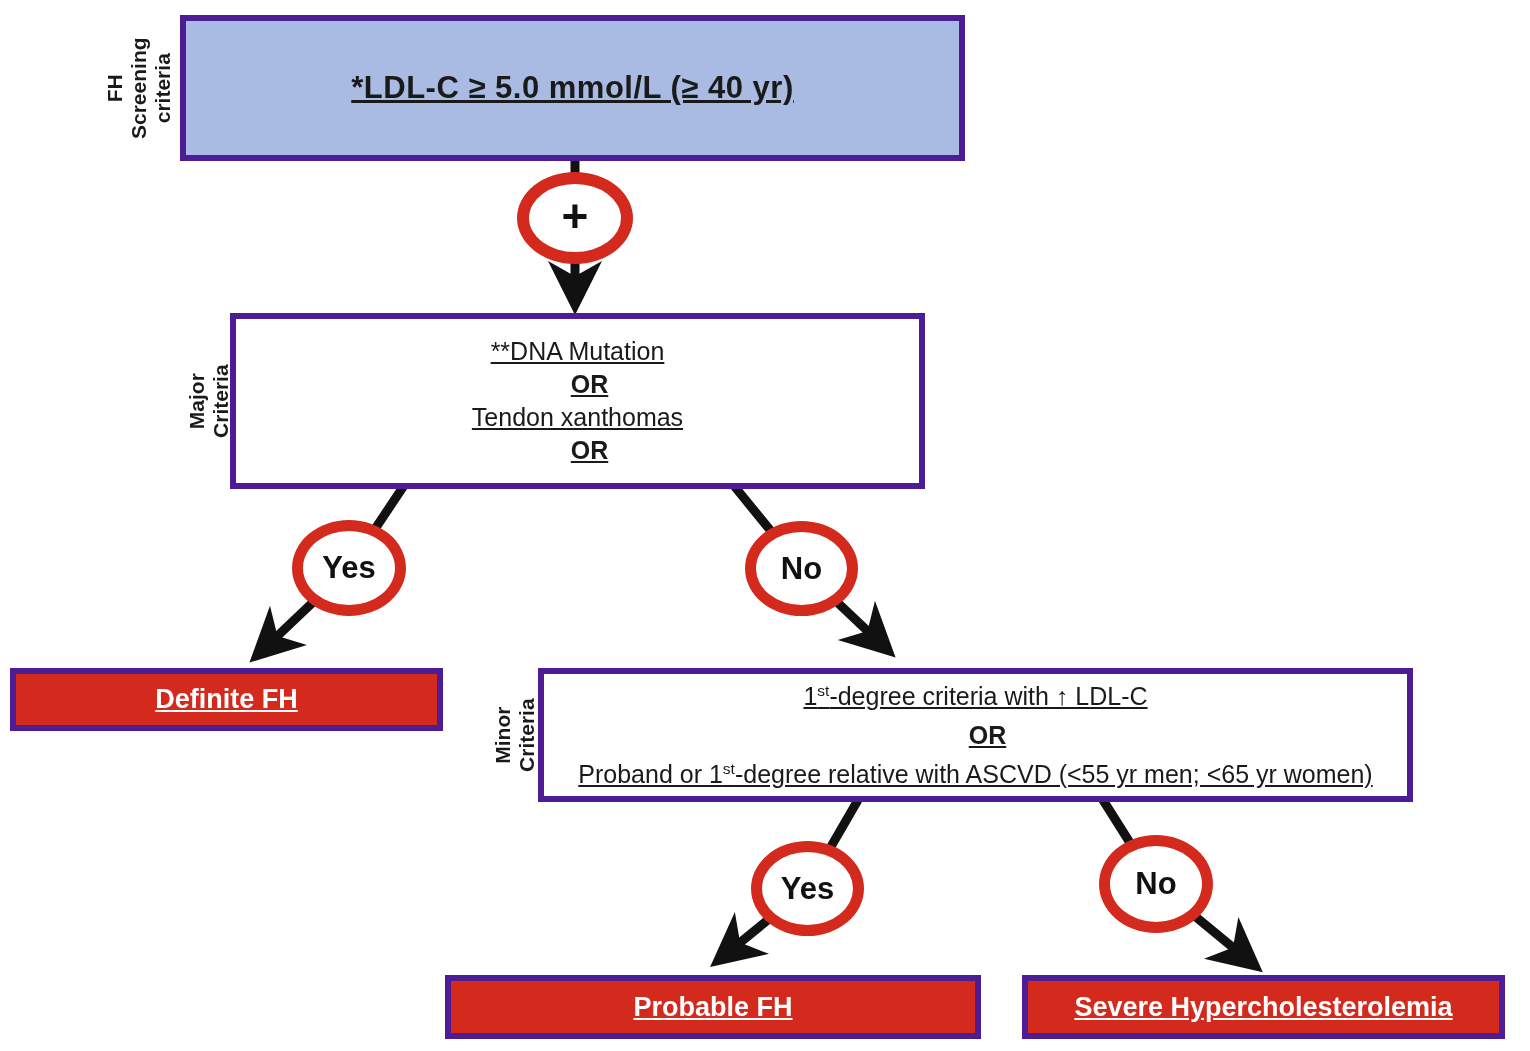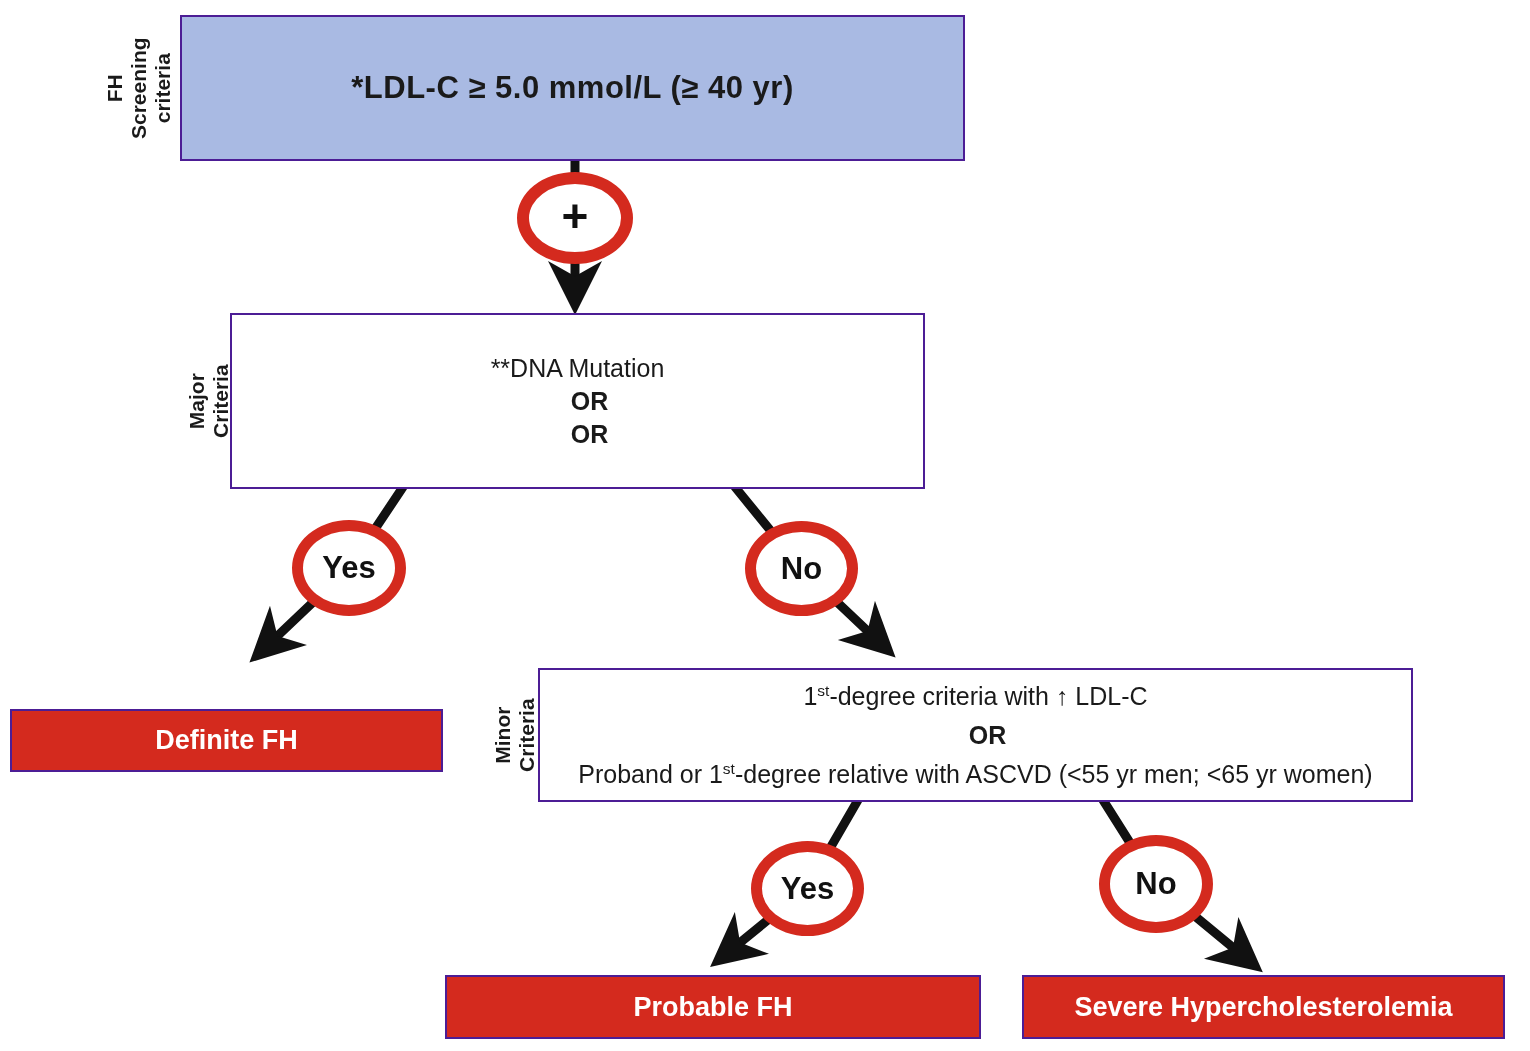--- a/index.html
+++ b/index.html
@@ -23,27 +23,28 @@
     width: 1530px; height: 1051px;
     z-index: 1;
     pointer-events: none;
   }
 
   
   .node {
     position: absolute;
     z-index: 2;
     box-sizing: border-box;
-    border: 2px solid #4c1d95;
+    border: 6px solid #4c1d95;
     display: flex;
     flex-direction: column;
     align-items: center;
     justify-content: center;
     text-align: center;
     color: #1a1a1a;
+    text-decoration: underline;
   }
   .screening-box {
     left: 180px; top: 15px; width: 785px; height: 146px;
     background: #a9bae3;
     font-weight: bold;
     font-size: 31px;
     letter-spacing: 0.5px;
   }
   .criteria-box {
     background: #ffffff;
@@ -51,21 +52,21 @@
   }
   .major-box { left: 230px; top: 313px; width: 695px; height: 176px; line-height: 33px; }
   .minor-box { left: 538px; top: 668px; width: 875px; height: 134px; line-height: 39px; }
   .criteria-box .or-line { font-weight: bold; margin-left: 24px; }
   .outcome-box {
     background: #d42a1e;
     color: #ffffff;
     font-weight: bold;
     font-size: 27px;
   }
-  .definite-box { left: 10px;   top: 668px; width: 433px; height: 63px; margin-top: 41px; }
+  .definite-box { left: 10px;   top: 668px; width: 433px; height: 63px; }
   .probable-box { left: 445px;  top: 975px; width: 536px; height: 64px; }
   .severe-box   { left: 1022px; top: 975px; width: 483px; height: 64px; }
 
   
   .circle {
     position: absolute;
     z-index: 3;
     box-sizing: border-box;
     background: #ffffff;
     border: 11px solid #d42a1e;
@@ -144,20 +145,21 @@
   <div class="circle plus-circle">
     <span>+</span>
   </div>
 
   <div class="vlabel major-label">
     <span>Major Criteria</span>
   </div>
   <div class="node criteria-box major-box">
     <div>**DNA Mutation</div>
     <div class="or-line">OR</div>
+    <div>Tendon xanthomas</div>
     <div class="or-line">OR</div>
   </div>
 
   <div class="circle yes1-circle">
     <span>Yes</span>
   </div>
   <div class="circle no1-circle">
     <span>No</span>
   </div>
 

